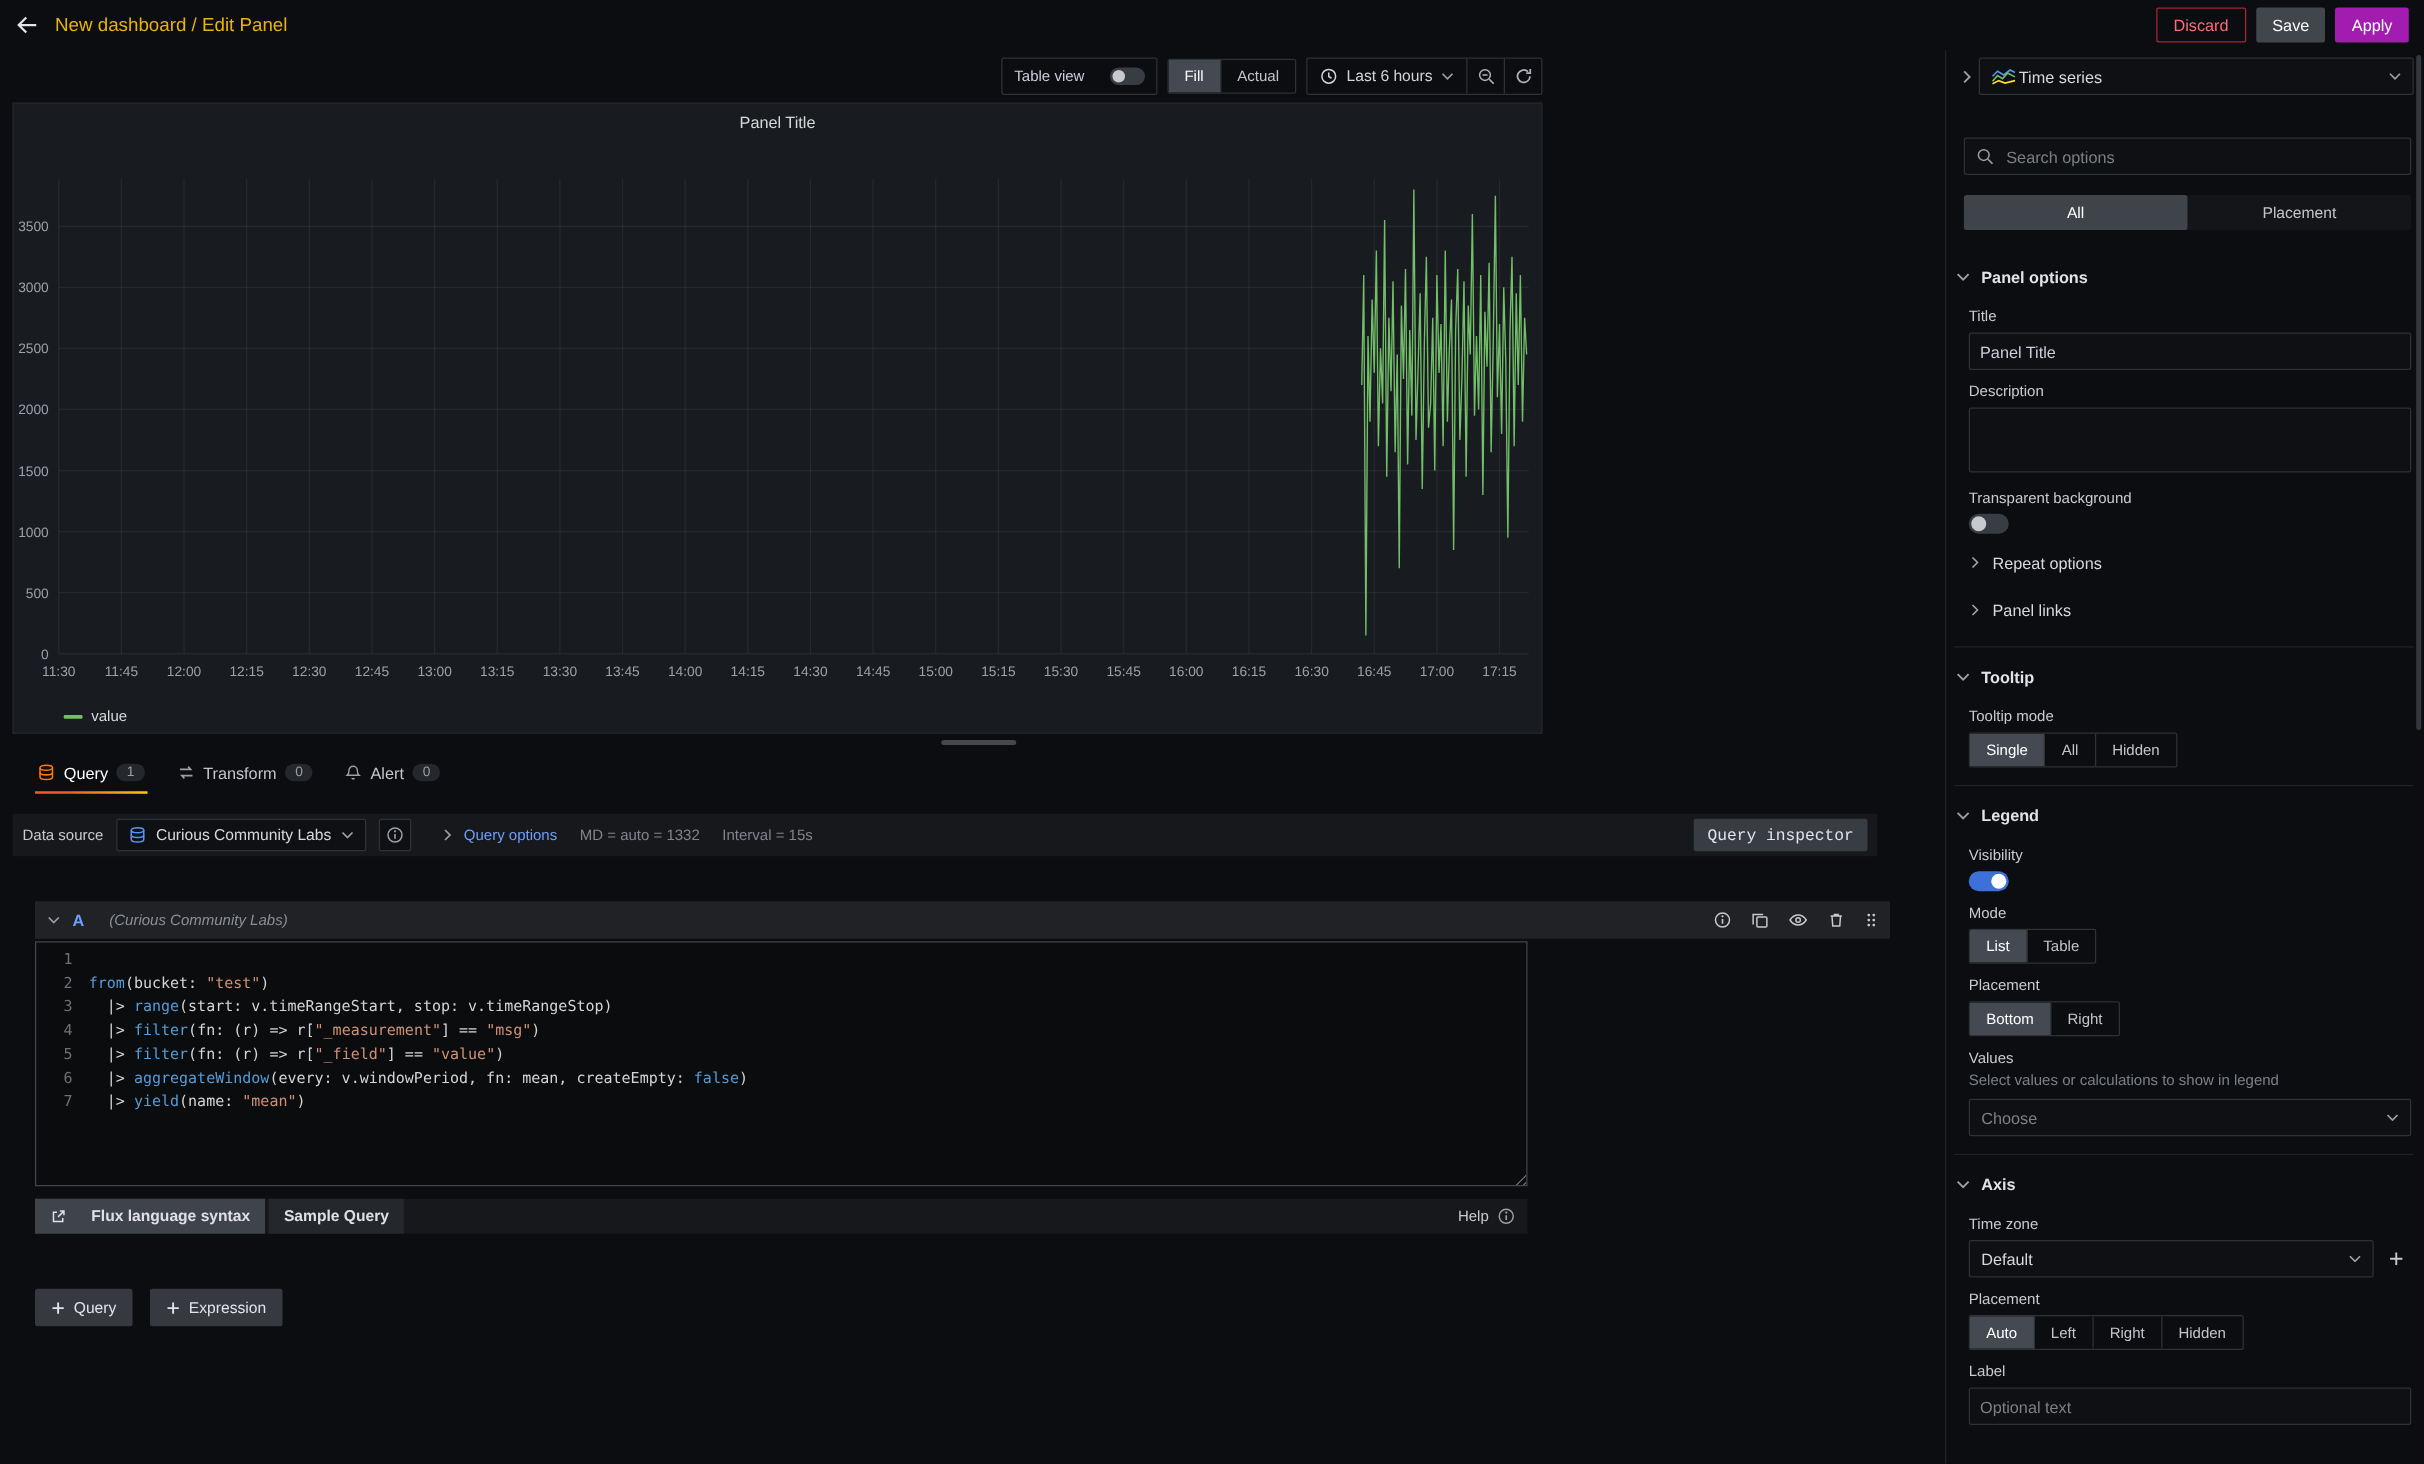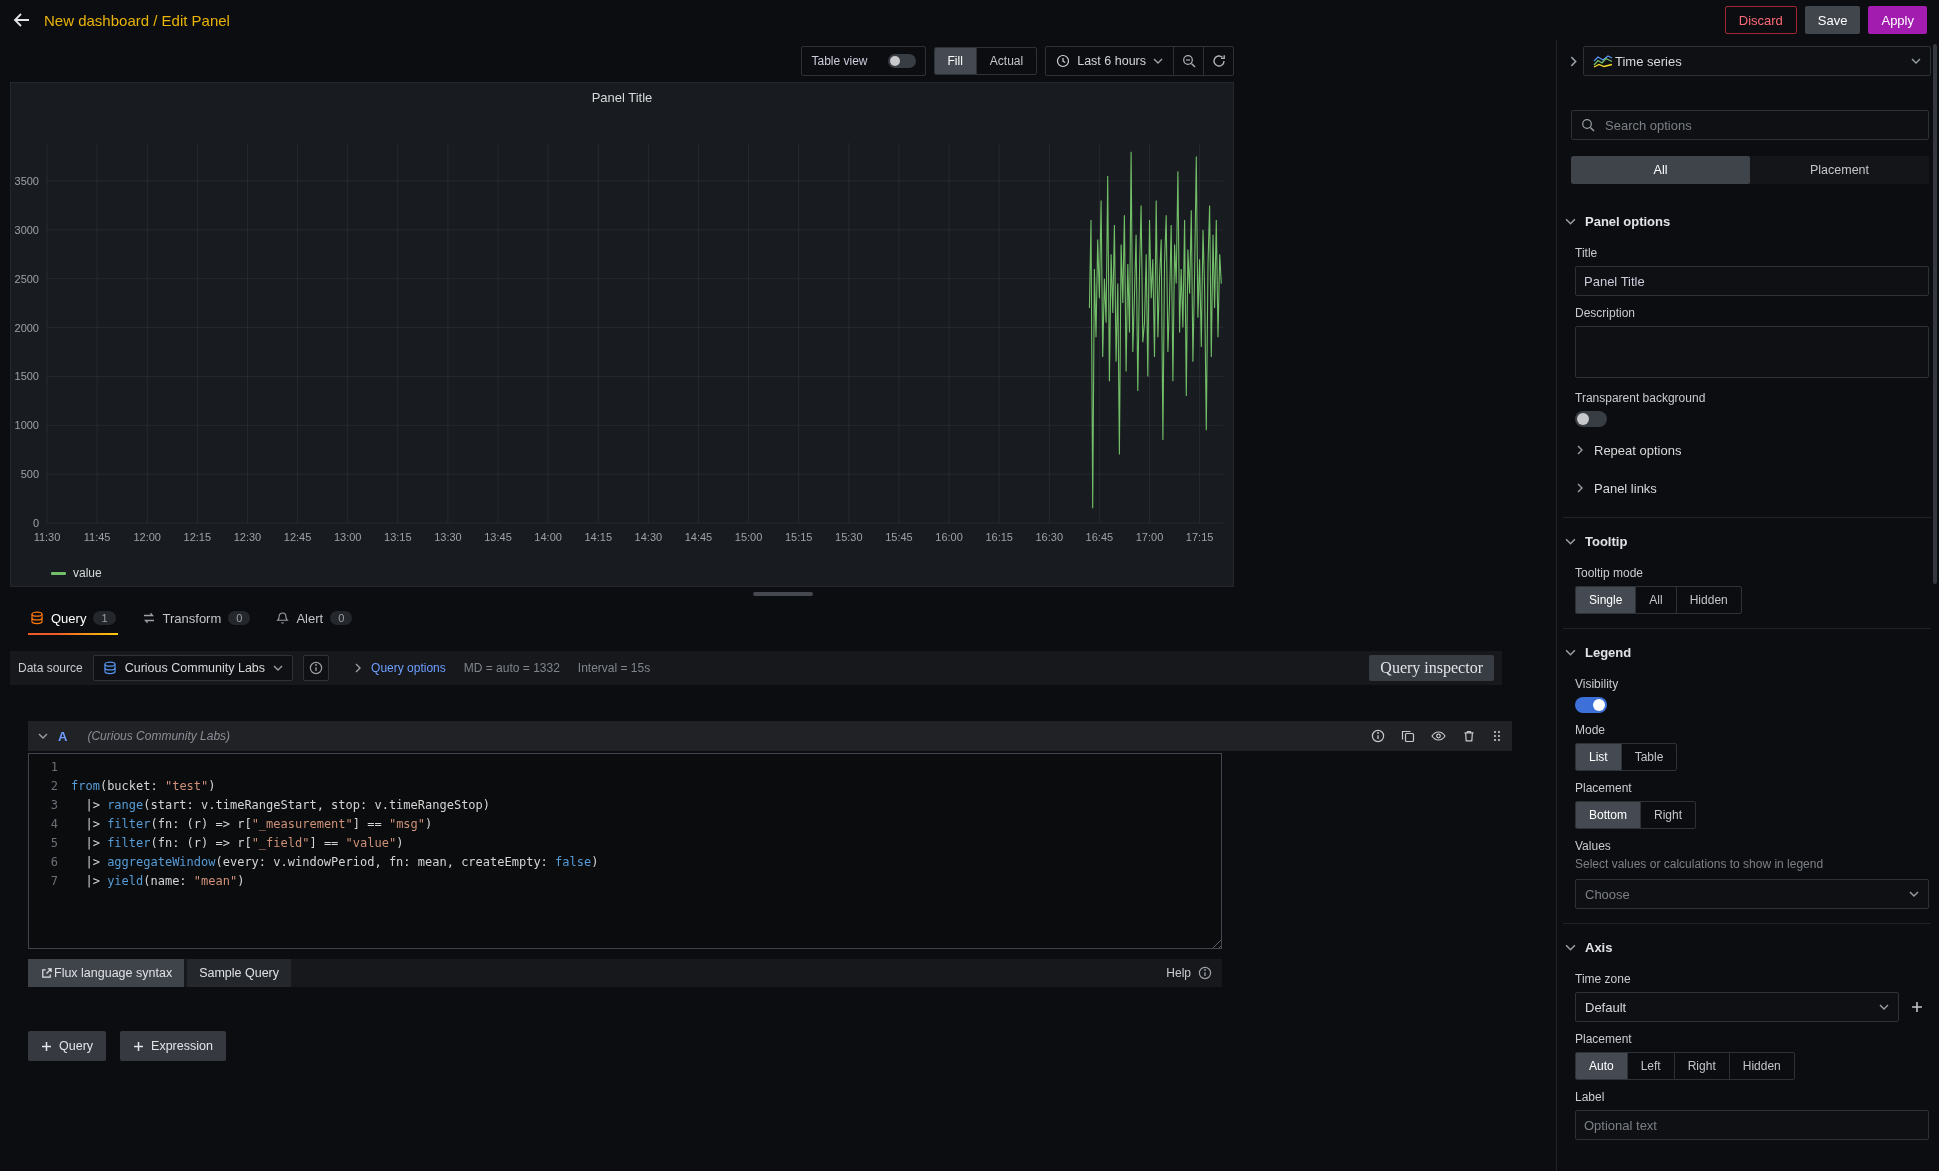--- a/index.html
+++ b/index.html
@@ -66,39 +66,39 @@
   .count-pill{background:#24272c;border-radius:9px;padding:1px 8px;font-size:11px;color:#9aa0a6;}
 
   
   .ds-row{width:1492px;height:34px;margin-top:16px;background:#16181c;display:flex;align-items:center;gap:10px;padding:0 8px 0 8px;}
   .ds-label{font-size:12px;color:#c9cbd1;}
   .ds-select{height:26px;background:#0e1013;border:1px solid #2c3235;border-radius:2px;display:flex;align-items:center;gap:8px;padding:0 9px;font-size:12.5px;color:#d8d9da;cursor:pointer;}
   .sq-btn{width:26px;height:26px;background:#0e1013;border:1px solid #2c3235;border-radius:2px;display:flex;align-items:center;justify-content:center;color:#9aa0a6;cursor:pointer;}
   .qopts{display:flex;align-items:center;gap:8px;margin-left:14px;font-size:12px;cursor:pointer;}
   .qopts-link{color:#6e9fff;}
   .qopts-meta{color:#80858d;font-size:12px;margin-left:10px;}
-  .inspector-btn{margin-left:auto;height:26px;padding:0 11px;background:#383c43;border:none;border-radius:2px;color:#e3e4e8;font-size:16px;cursor:pointer;font-family:Liberation Serif, serif;}
+  .inspector-btn{margin-left:auto;height:26px;padding:0 11px;background:#383c43;border:none;border-radius:2px;color:#e3e4e8;font-size:13px;cursor:pointer;font-family:Liberation Mono, monospace;}
 
   
   .qcard{width:1484px;margin:36px 0 0 18px;}
   .qcard-header{height:30px;background:#202226;display:flex;align-items:center;gap:10px;padding:0 10px;}
   .qcard-ref{color:#6e9fff;font-weight:700;font-size:13px;}
   .qcard-sub{color:#8b8f96;font-style:italic;font-size:12px;margin-left:10px;}
   .qcard-icons{margin-left:auto;display:flex;gap:16px;color:#9aa0a6;align-items:center;}
   .editor{width:1194px;height:196px;margin-top:2px;background:#0b0c0e;border:1px solid #41454c;display:flex;padding-top:4px;position:relative;}
   .gutter{width:42px;text-align:right;padding-right:13px;color:#6c7077;
           font-family:"DejaVu Sans Mono",monospace;font-size:12px;line-height:19px;}
   .code{flex:1;font-family:"DejaVu Sans Mono",monospace;font-size:12px;line-height:19px;white-space:pre;color:#d4d4d4;overflow:hidden;}
   .code-line{min-height:19px;}
   .tk-kw{color:#569cd6;} .tk-str{color:#ce9178;} .tk-pl{color:#d4d4d4;}
   .resize-corner{position:absolute;right:0;bottom:0;width:12px;height:12px;
       background:repeating-linear-gradient(135deg,transparent 0 3px,#5b6067 3px 4px);
       clip-path:polygon(100% 0,100% 100%,0 100%);cursor:nwse-resize;}
   .efooter{width:1194px;height:28px;margin-top:10px;background:#16181c;display:flex;align-items:center;}
-  .ef-btn{height:28px;display:inline-flex;align-items:center;gap:1px;padding:0 12px;font-size:12.5px;color:#e0e1e5;cursor:pointer;border:none;font-family:"Liberation Sans",sans-serif;}
+  .ef-btn{height:28px;display:inline-flex;align-items:center;gap:20px;padding:0 12px;font-size:12.5px;color:#e0e1e5;cursor:pointer;border:none;font-family:"Liberation Sans",sans-serif;font-weight:bold;}
   .ef-btn.primary{background:#3f434a;}
   .ef-btn.plain{background:#24272c;margin-left:3px;}
   .ef-help{margin-left:auto;display:flex;align-items:center;gap:7px;padding-right:10px;font-size:12px;color:#c9cbd1;cursor:pointer;}
 
   .add-row{margin:44px 0 0 18px;display:flex;gap:14px;}
   .add-btn{height:30px;padding:0 13px;background:#363a40;border:none;border-radius:2px;color:#e3e4e8;
            font-size:12.5px;display:inline-flex;align-items:center;gap:7px;cursor:pointer;font-family:"Liberation Sans",sans-serif;}
 
   
   .viz-row{display:flex;align-items:center;margin-bottom:6px;}

